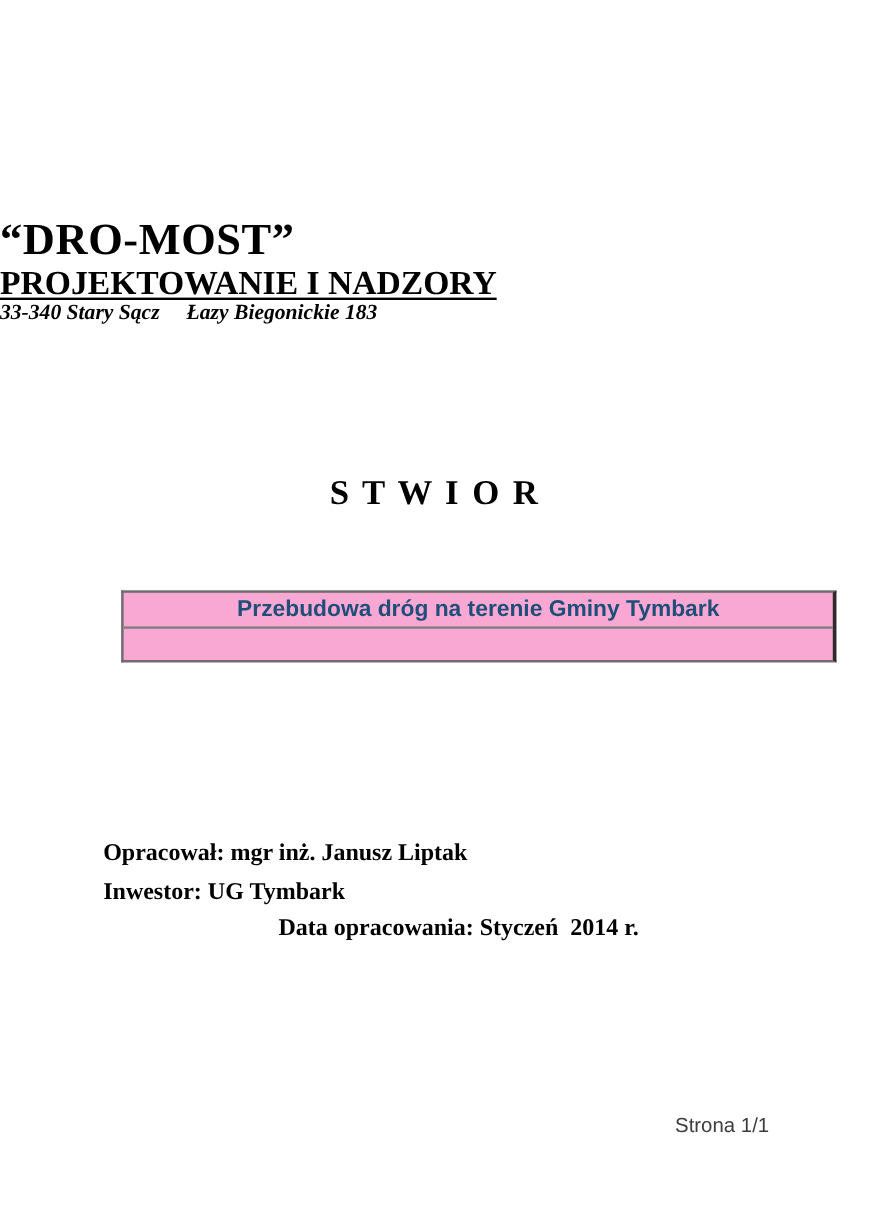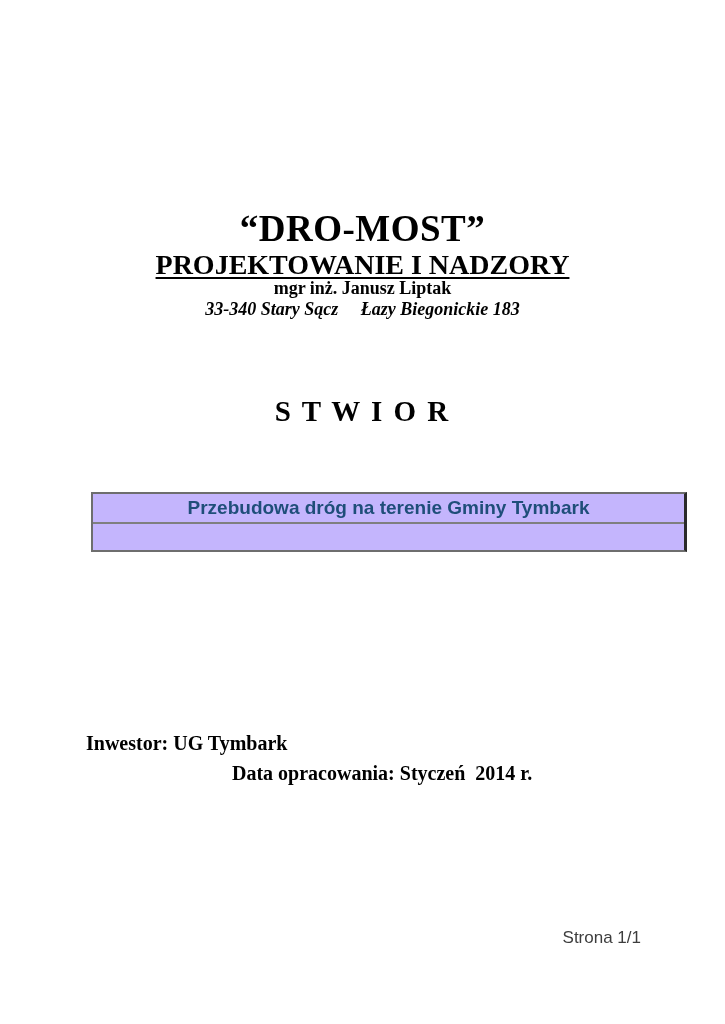--- a/index.html
+++ b/index.html
@@ -13,24 +13,23 @@
     height: 1024px;
     background: #ffffff;
     font-family: "Liberation Serif", serif;
     color: #000000;
     overflow: hidden;
   }
 
   
   .letterhead {
     position: absolute;
-    top: 206px;
+    top: 178px;
     left: 0;
     width: 100%;
-    text-align: center;
   }
   .company-name {
     font-size: 37px;
     font-weight: bold;
     line-height: 46px;
     letter-spacing: 0.5px;
   }
   .company-subtitle {
     font-size: 28px;
     font-weight: bold;
@@ -61,24 +60,24 @@
     text-align: center;
     font-size: 29px;
     font-weight: bold;
     letter-spacing: 2px;
     white-space: pre;
   }
 
   
   .project-box {
     position: absolute;
-    left: 91px;
+    left: 101px;
     top: 492px;
     width: 596px;
-    background: #c4b5fd;
+    background: #f9a8d4;
     border: 2px solid #6e6e6e;
     border-right: 3px solid #2b2b2b;
     box-sizing: border-box;
   }
   .project-box-row1 {
     height: 28px;
     border-bottom: 2px solid #7f7f7f;
     display: flex;
     align-items: center;
     justify-content: center;
@@ -128,31 +127,31 @@
   }
 </style>
 </head>
 <body>
 
 <div class="page">
 
   <div class="letterhead">
     <div class="company-name">“DRO-MOST”</div>
     <div class="company-subtitle">PROJEKTOWANIE I NADZORY</div>
-    <div class="company-person">mgr inż. Janusz Liptak</div>
     <div class="company-address">33-340 Stary Sącz     Łazy Biegonickie 183</div>
   </div>
 
   <div class="doc-title">S T W I O R</div>
 
   <div class="project-box">
     <div class="project-box-row1">Przebudowa dróg na terenie Gminy Tymbark</div>
     <div class="project-box-row2"></div>
   </div>
 
+  <div class="author-line">Opracował: mgr inż. Janusz Liptak</div>
 
   <div class="investor-line">Inwestor: UG Tymbark</div>
 
   <div class="date-line">Data opracowania: Styczeń  2014 r.</div>
 
   <div class="page-footer">Strona 1/1</div>
 
 </div>
 
 </body></html>

